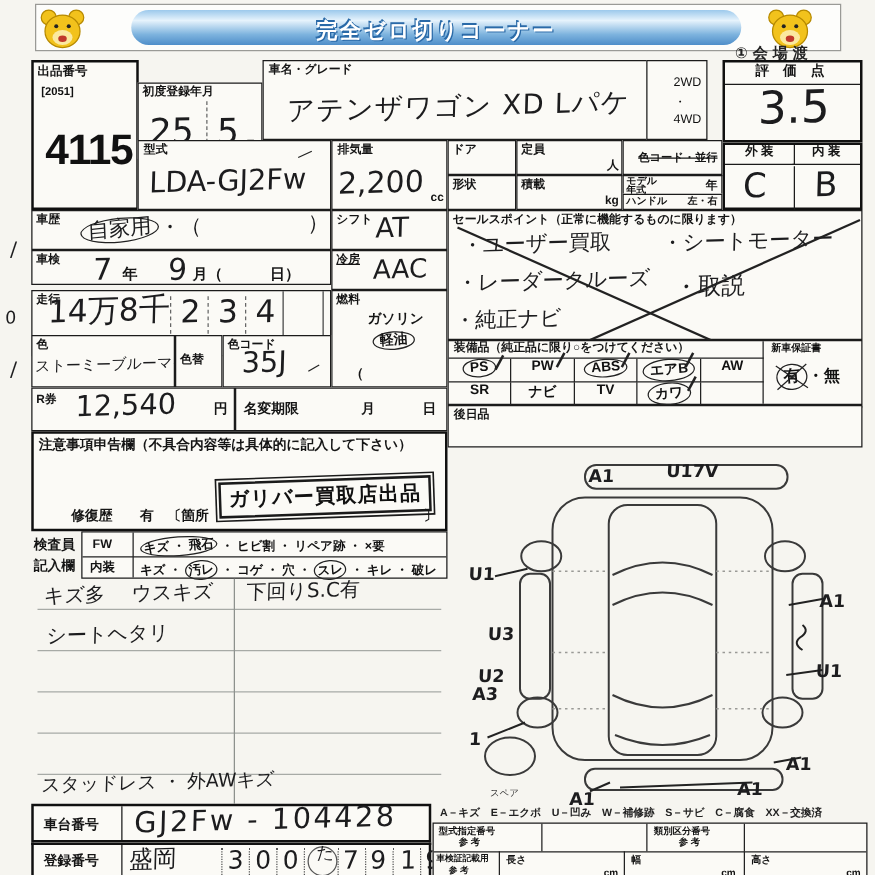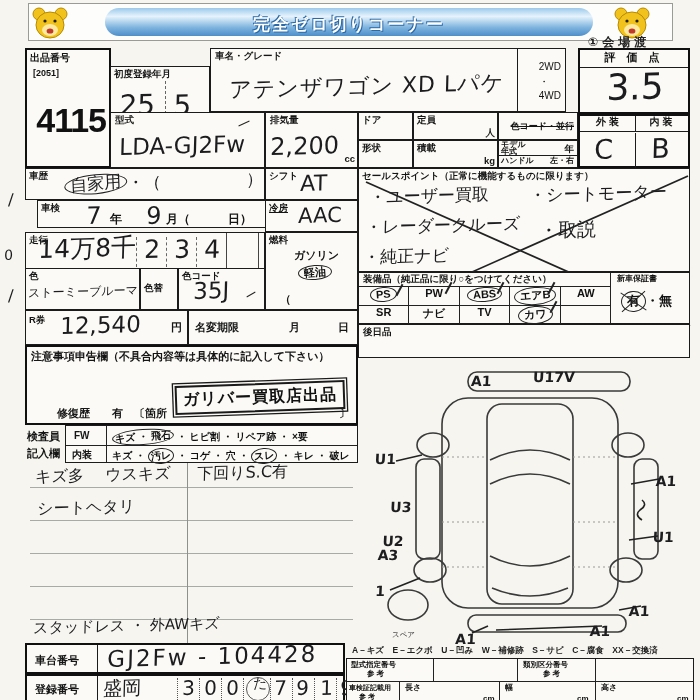--- a/index.html
+++ b/index.html
@@ -128,21 +128,21 @@
 <div class="abs b" style="left:25px;top:168px;width:240px;height:32px;">
   <span class="lbl" style="position:absolute;left:3px;top:2px;">車歴</span>
   <span class="hw" style="position:absolute;left:38px;top:6px;font-size:17px;">
     <span class="oval">自家用</span><span>・（　　　　　）</span>
   </span>
 </div>
 <div class="abs b" style="left:265px;top:168px;width:93px;height:32px;">
   <span class="lbl" style="position:absolute;left:3px;top:2px;">シフト</span>
   <span class="hw" style="position:absolute;left:34px;top:4px;font-size:22px;">AT</span>
 </div>
-<div class="abs b" style="left:25px;top:200px;width:240px;height:28px;margin-left:12px;">
+<div class="abs b" style="left:25px;top:200px;width:240px;height:28px;">
   <span class="lbl" style="position:absolute;left:3px;top:2px;">車検</span>
   <span class="hw" style="position:absolute;left:48px;top:3px;font-size:24px;">7</span>
   <span class="lbl" style="position:absolute;left:72px;top:12px;font-size:12px;">年</span>
   <span class="hw" style="position:absolute;left:108px;top:3px;font-size:24px;">9</span>
   <span class="lbl" style="position:absolute;left:128px;top:12px;font-size:12px;">月（</span>
   <span class="lbl" style="position:absolute;left:190px;top:12px;font-size:12px;">日）</span>
 </div>
 <div class="abs b" style="left:265px;top:200px;width:93px;height:32px;">
   <span class="lbl" style="position:absolute;left:3px;top:2px;text-decoration:underline;">冷房</span>
   <span class="hw" style="position:absolute;left:32px;top:5px;font-size:21px;">AAC</span>

